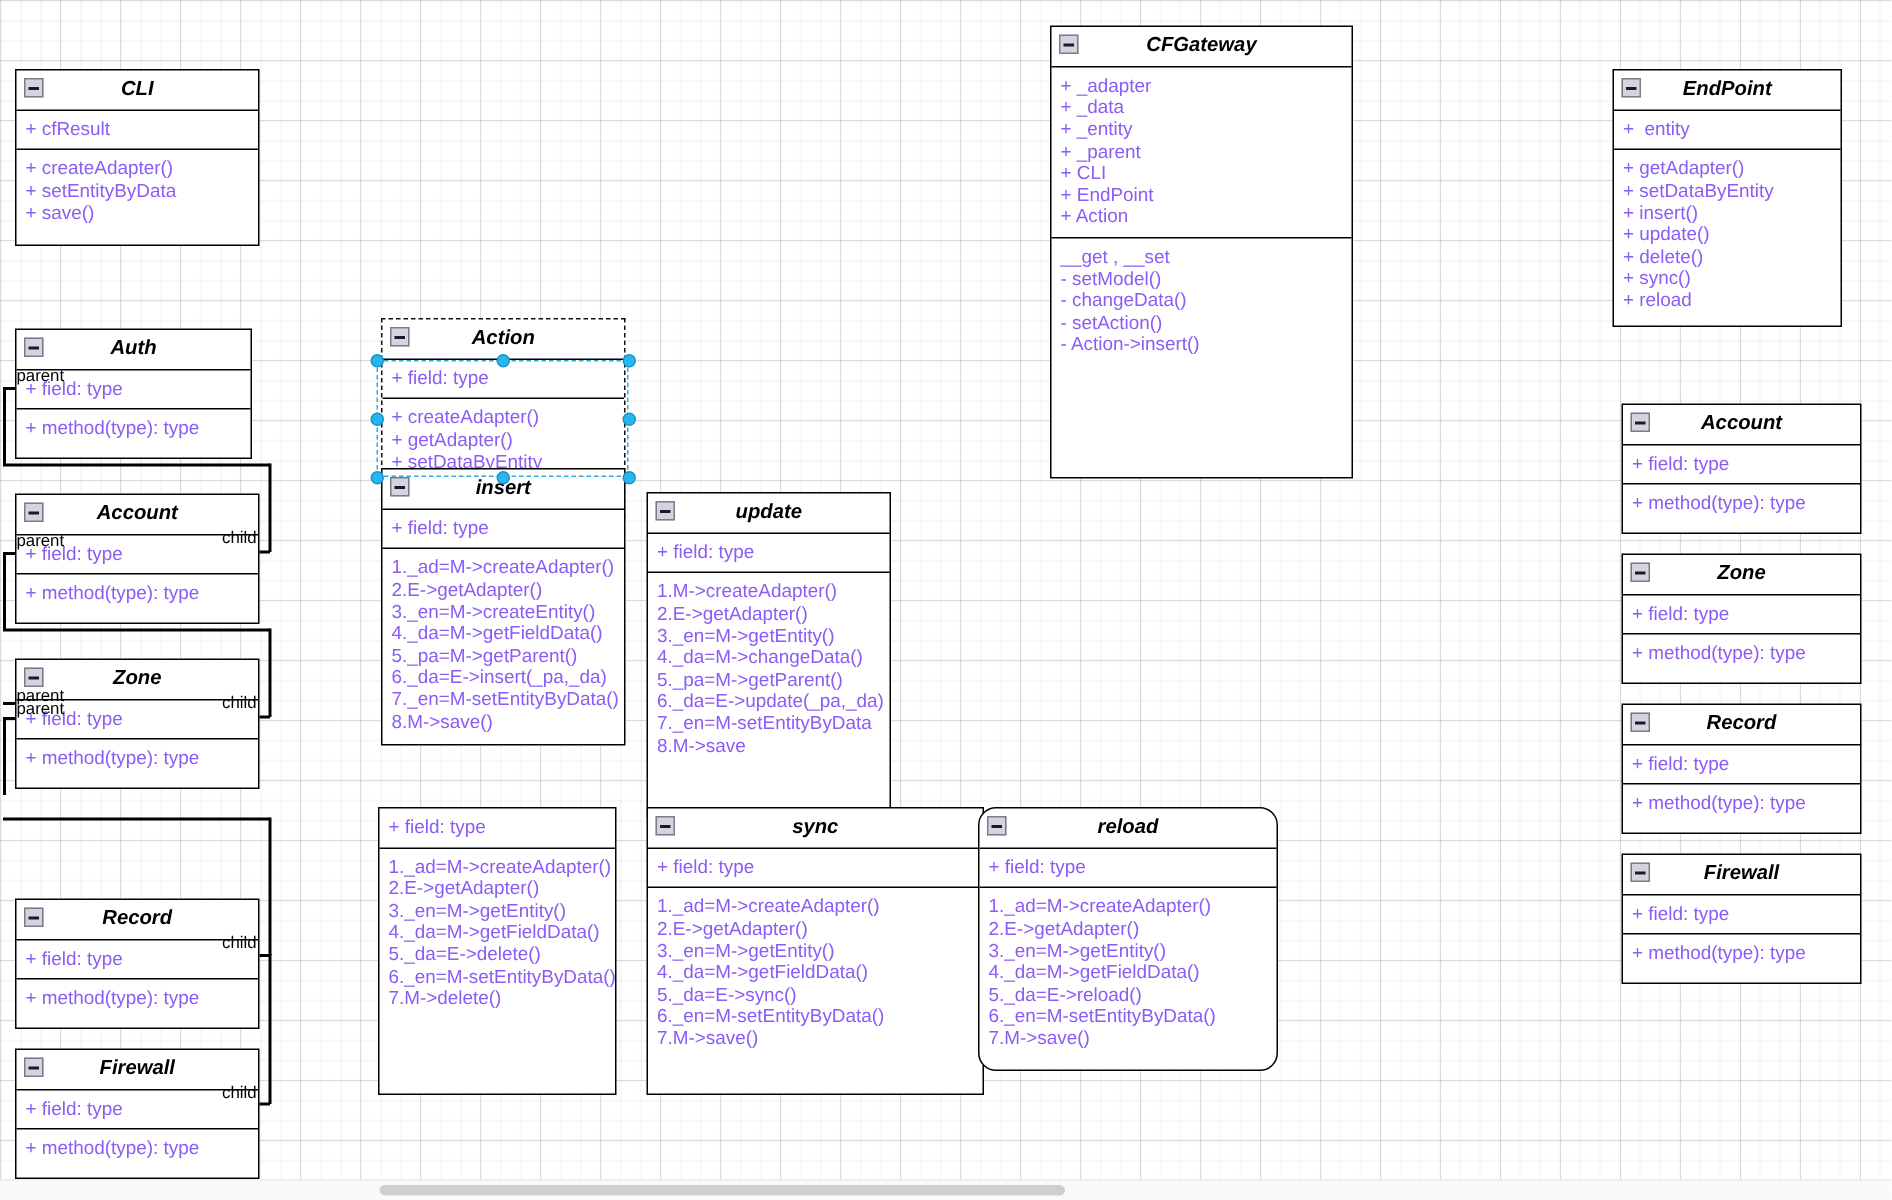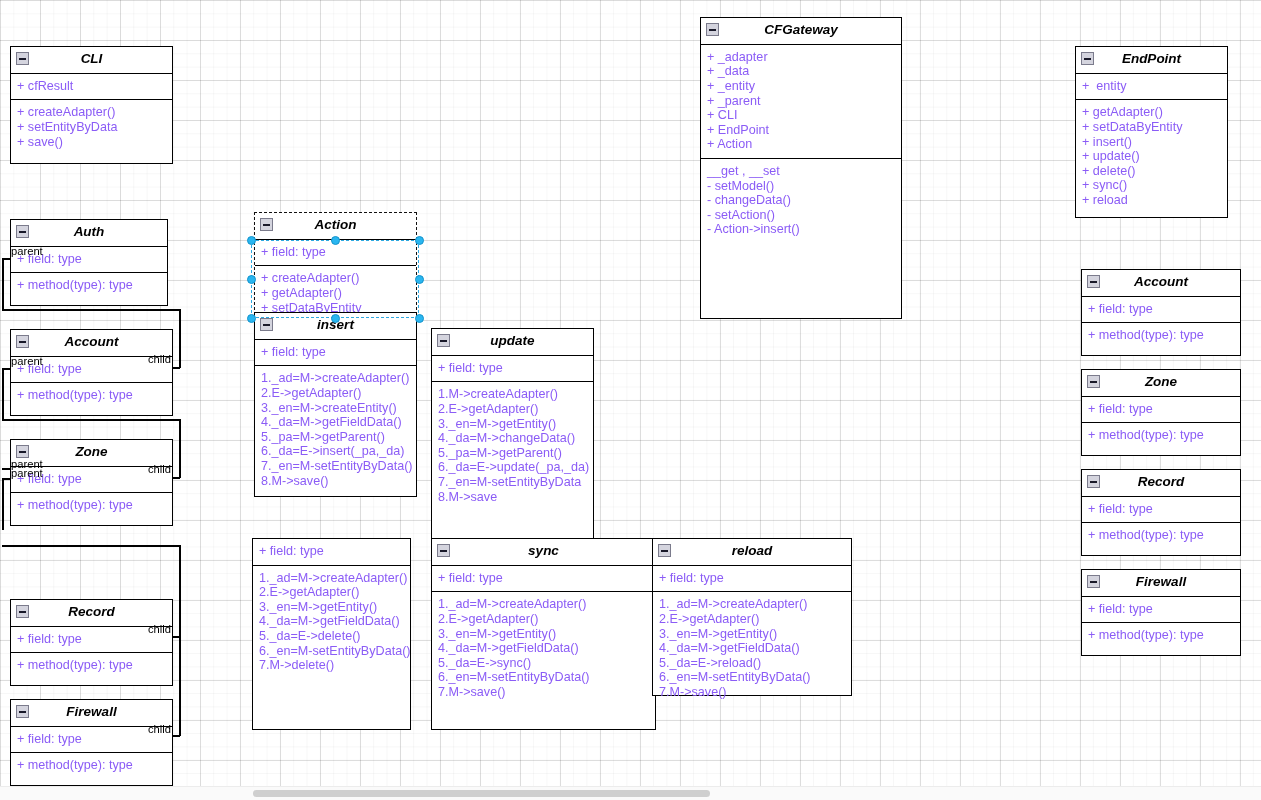--- a/index.html
+++ b/index.html
@@ -211,21 +211,21 @@
       </div>
       <div class="uml" style="left: 252px; top: 538px; width: 159px; height: 192px;">
         <div class="compartment"><div>+ field: type</div></div>
         <div class="compartment last"><div>1._ad=M-&gt;createAdapter()</div><div>2.E-&gt;getAdapter()</div><div>3._en=M-&gt;getEntity()</div><div>4._da=M-&gt;getFieldData()</div><div>5._da=E-&gt;delete()</div><div>6._en=M-setEntityByData()</div><div>7.M-&gt;delete()</div></div>
       </div>
       <div class="uml" style="left: 431px; top: 538px; width: 225px; height: 192px;">
         <div class="title-row"><span class="collapse-icon"></span><span>sync</span></div>
         <div class="compartment"><div>+ field: type</div></div>
         <div class="compartment last"><div>1._ad=M-&gt;createAdapter()</div><div>2.E-&gt;getAdapter()</div><div>3._en=M-&gt;getEntity()</div><div>4._da=M-&gt;getFieldData()</div><div>5._da=E-&gt;sync()</div><div>6._en=M-setEntityByData()</div><div>7.M-&gt;save()</div></div>
       </div>
-      <div class="uml" style="left: 652px; top: 538px; width: 200px; height: 158px;">
+      <div class="uml" style="left: 652px; top: 538px; width: 200px; height: 176px; border-radius: 12px;">
         <div class="title-row"><span class="collapse-icon"></span><span>reload</span></div>
         <div class="compartment"><div>+ field: type</div></div>
         <div class="compartment last"><div>1._ad=M-&gt;createAdapter()</div><div>2.E-&gt;getAdapter()</div><div>3._en=M-&gt;getEntity()</div><div>4._da=M-&gt;getFieldData()</div><div>5._da=E-&gt;reload()</div><div>6._en=M-setEntityByData()</div><div>7.M-&gt;save()</div></div>
       </div>
       <div class="uml" style="left: 1081px; top: 269px; width: 160px; height: 87px;">
         <div class="title-row"><span class="collapse-icon"></span><span>Account</span></div>
         <div class="compartment"><div>+ field: type</div></div>
         <div class="compartment last"><div>+ method(type): type</div></div>
       </div>
       <div class="uml" style="left: 1081px; top: 369px; width: 160px; height: 87px;">

